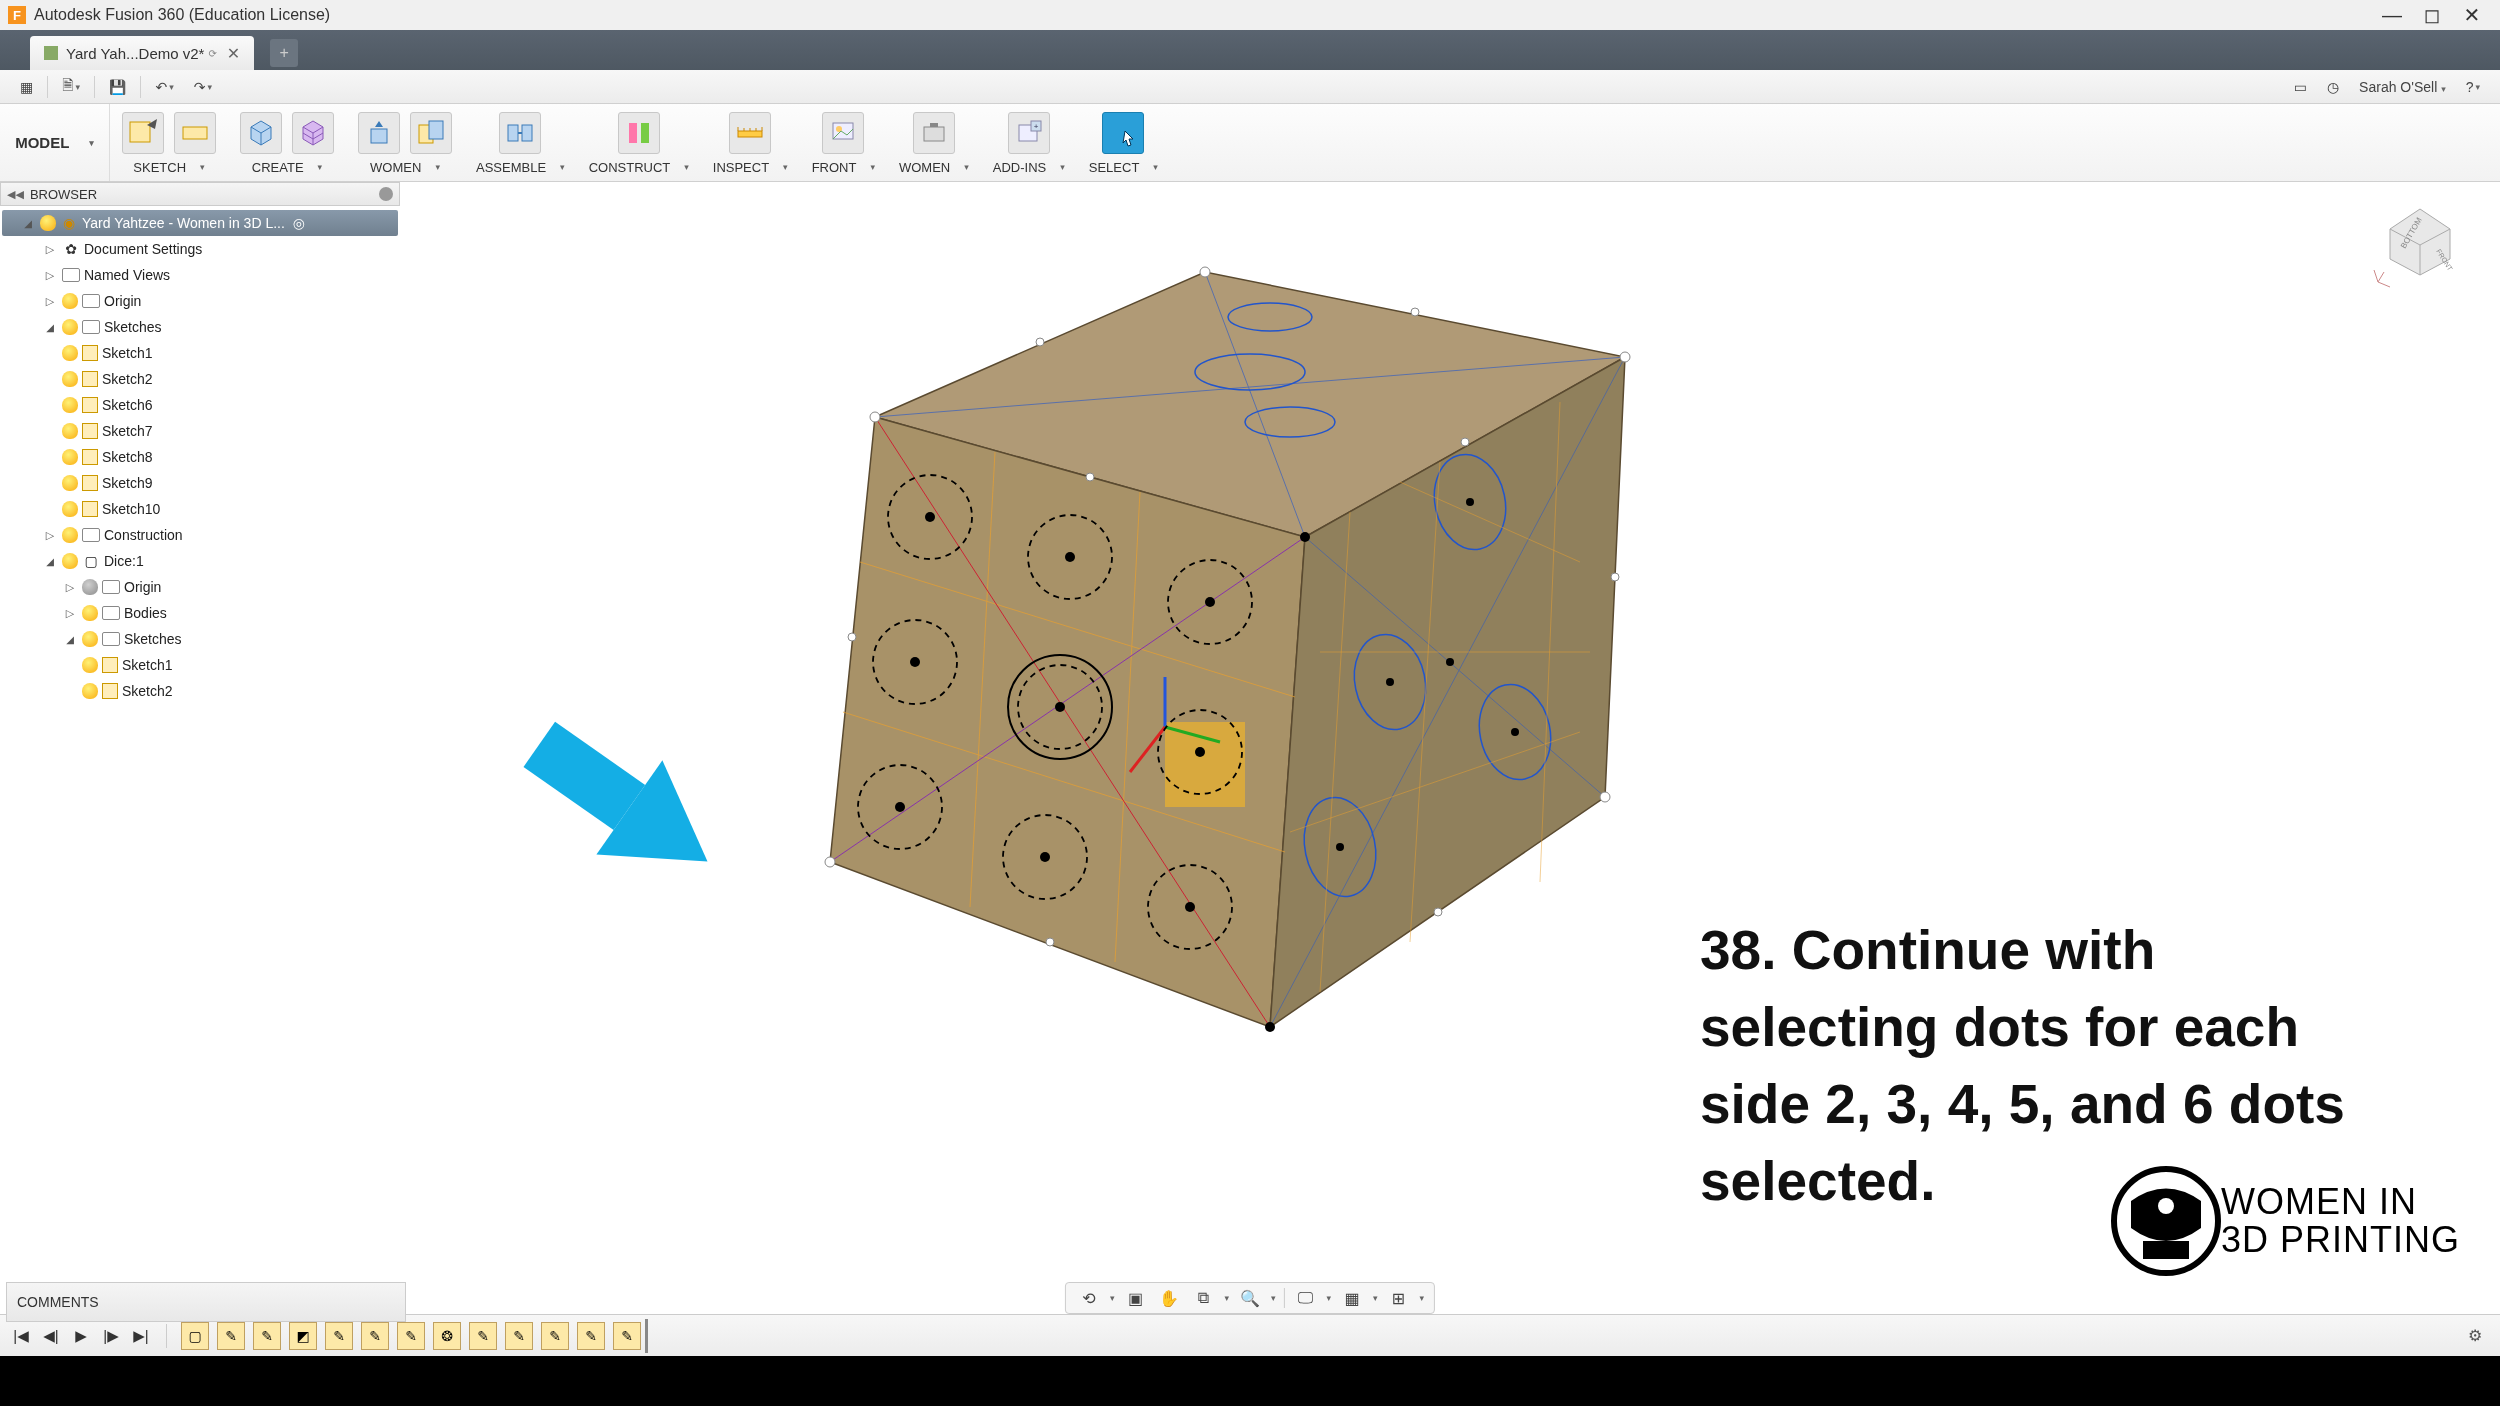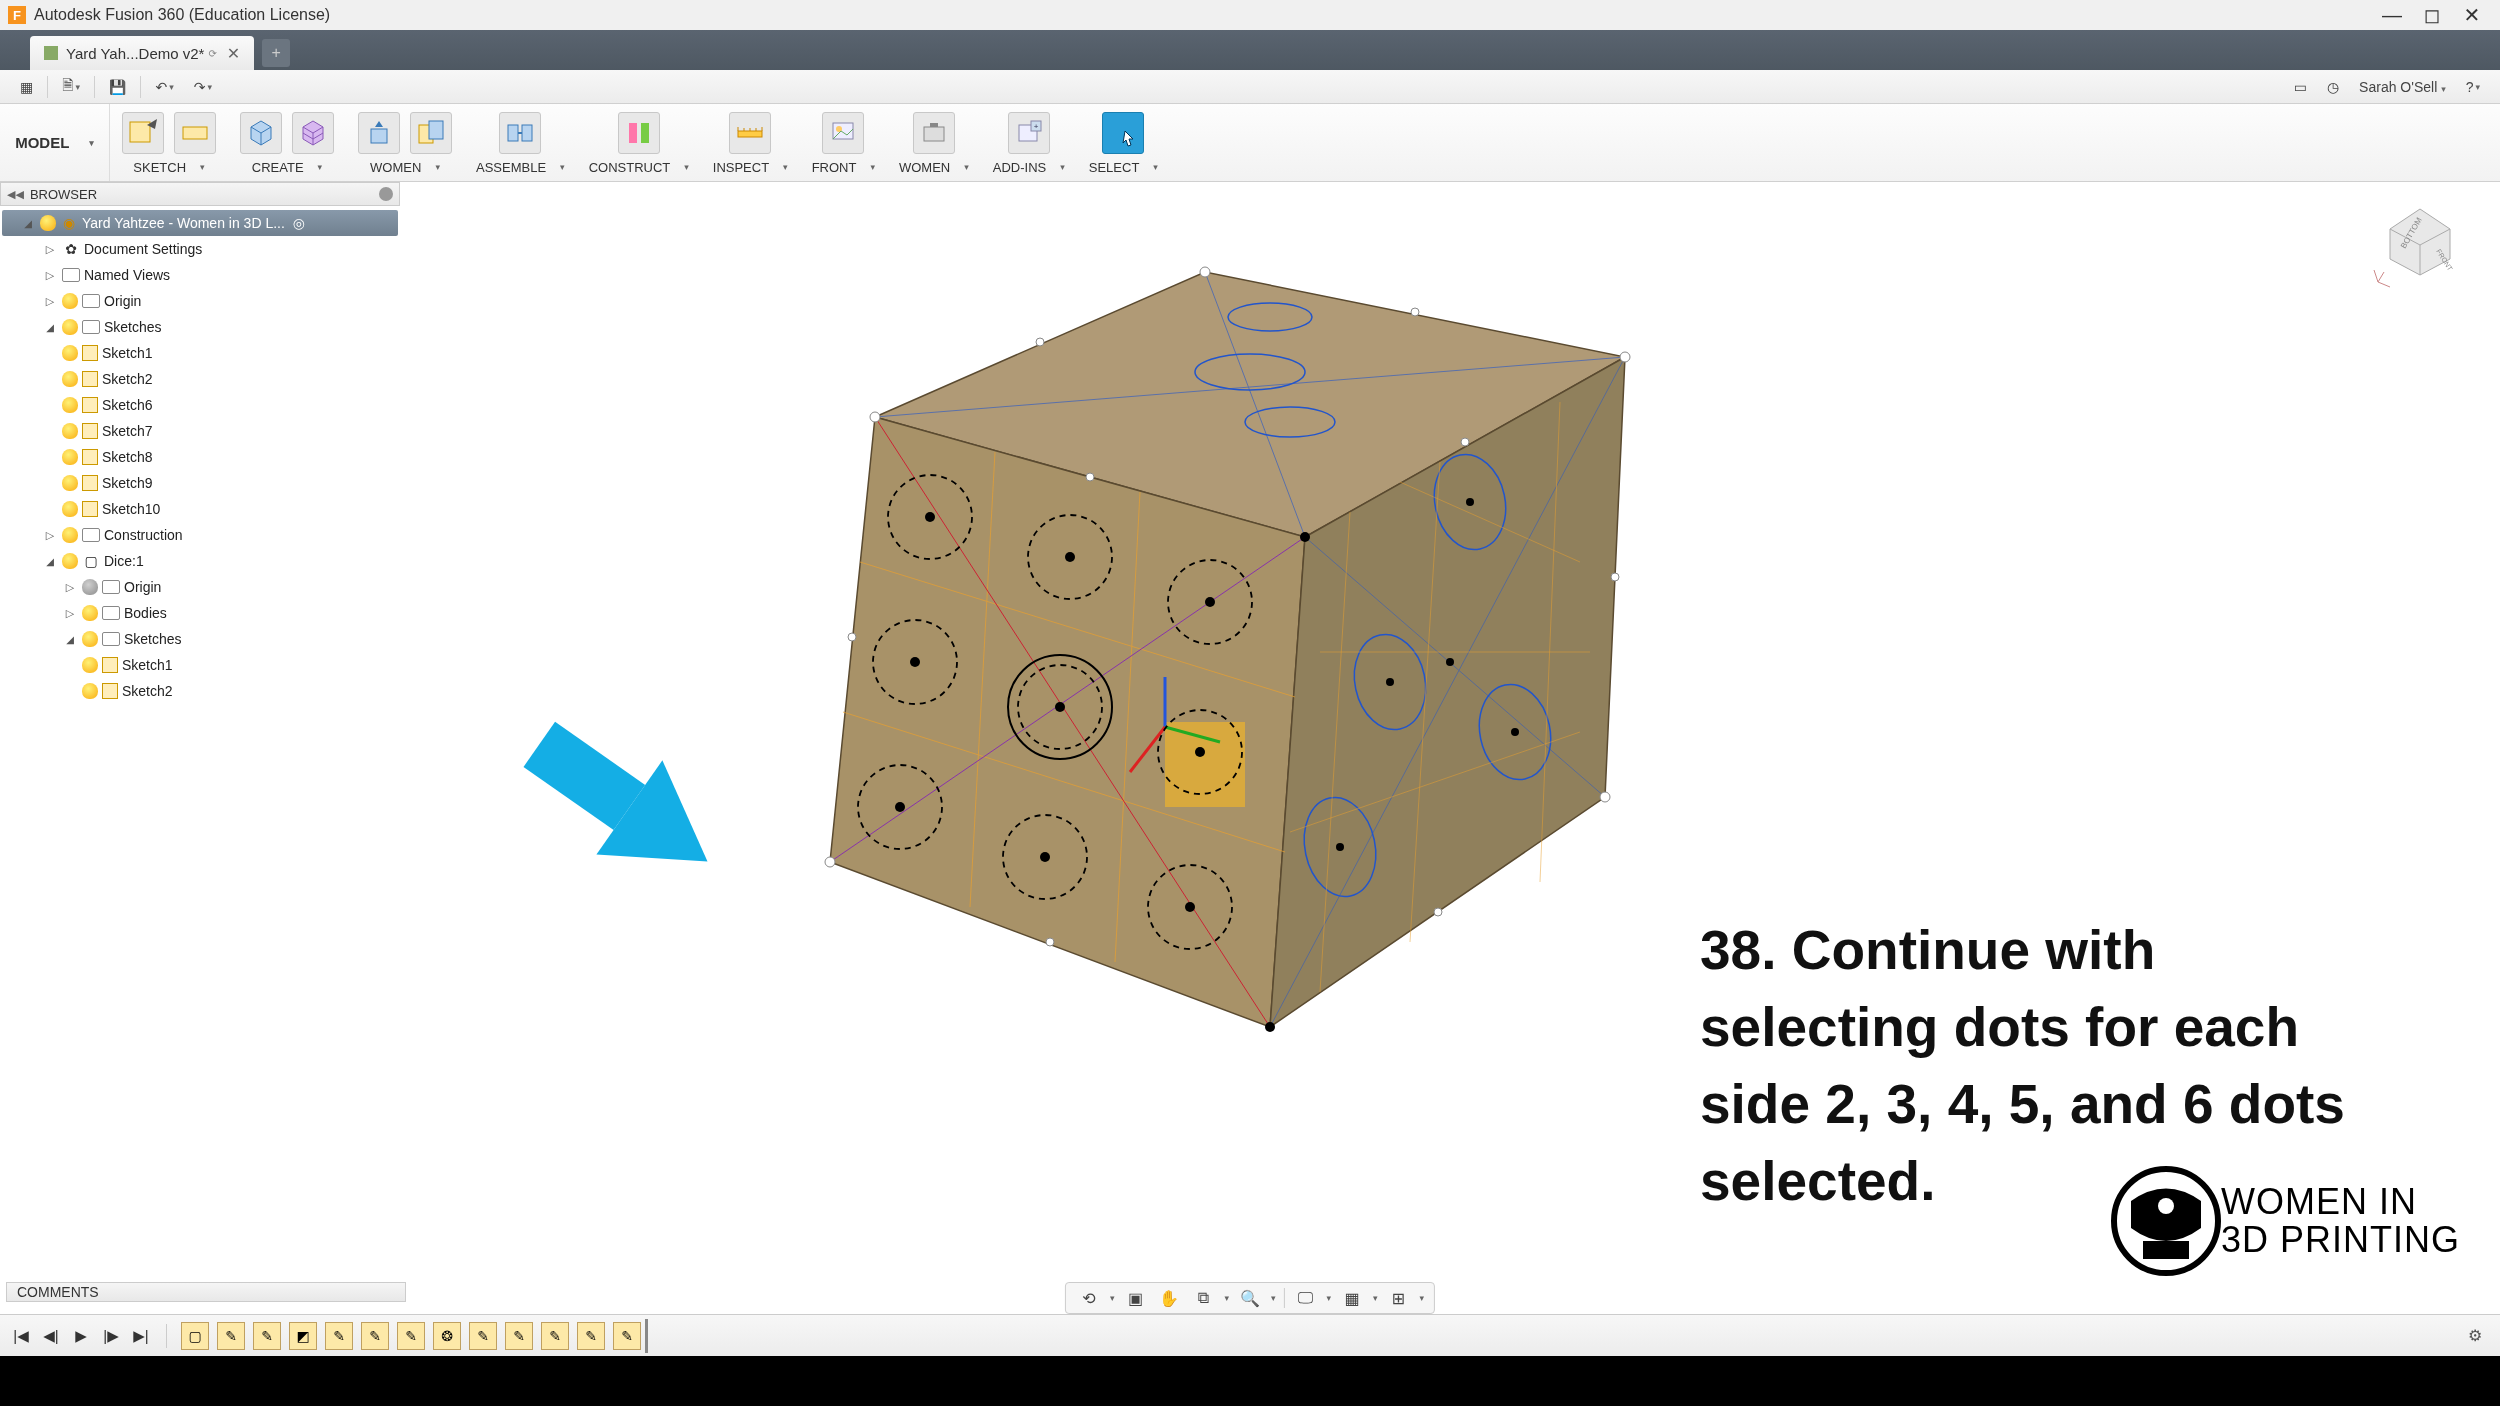--- a/index.html
+++ b/index.html
@@ -6,21 +6,21 @@
 body { width: 2500px; height: 1406px; background: #f0f0f0; overflow: hidden; position: relative; }
 
 
 .titlebar { height: 30px; background: #f0f0f0; display: flex; align-items: center; padding: 0 8px; font-size: 16px; color: #333; }
 .titlebar .app-icon { width: 18px; height: 18px; background: #f7931e; margin-right: 8px; display:flex;align-items:center;justify-content:center;color:#fff;font-weight:bold;font-size:13px; }
 .titlebar .spacer { flex: 1; }
 .titlebar .win-btn { width: 40px; text-align: center; font-size: 20px; cursor: pointer; }
 
 
 .tabbar { height: 40px; background: linear-gradient(#5a6470,#4e5862); display: flex; align-items: flex-end; padding-left: 30px; }
-.tab { background: linear-gradient(#fafafa,#eaeaea); height: 34px; padding: 0 14px; display: flex; align-items: center; font-size: 15px; color:#333; border-radius: 4px 4px 0 0; margin-right: 4px; position: relative; }
+.tab { background: linear-gradient(#fafafa,#eaeaea); height: 34px; padding: 0 14px; display: flex; align-items: center; font-size: 15px; color:#333; border-radius: 4px 4px 0 0; margin-right: 12px; position: relative; }
 .tab .tab-icon { width:14px; height:14px; background:#8a6; margin-right:8px; }
 .tab .dirty { font-size:10px; color:#888; margin-left:4px; }
 .tab .close { margin-left:10px; color:#666; cursor:pointer; font-size:16px; }
 .newtab { width:28px; height:28px; background:#6b7580; color:#ccc; display:flex;align-items:center;justify-content:center; border-radius:3px; margin-left:4px; margin-bottom:3px; cursor:pointer; }
 
 
 .quickbar { height: 34px; background: linear-gradient(#f7f7f7,#ececec); border-bottom:1px solid #d0d0d0; display:flex; align-items:center; padding:0 10px; font-size:14px; color:#444; }
 .quickbar .qbtn { padding:0 10px; cursor:pointer; display:flex; align-items:center; gap:2px; }
 .quickbar .sep { width:1px; height:22px; background:#d0d0d0; margin:0 4px; }
 .quickbar .qspacer { flex:1; }
@@ -68,21 +68,21 @@
 .big-arrow { position:absolute; left:510px; top:540px; }
 
 
 .instruction { position:absolute; left:1700px; top:730px; width:680px; font-family: 'Arial Black', Arial, sans-serif; font-weight:900; font-size:55px; line-height:1.4; color:#111; }
 
 
 .logo { position:absolute; right:40px; bottom:6px; display:flex; align-items:center; gap:0; }
 .logo-text { font-family: Arial, sans-serif; font-size:36px; line-height:1.05; letter-spacing:1px; }
 
 
-.commentsbar { height:20px; background: linear-gradient(#f5f5f5,#e8e8e8); border:1px solid #ccc; display:flex; align-items:center; padding:0 10px; font-size:14px; color:#333; position:absolute; left:6px; width:400px; }
+.commentsbar { height:40px; background: linear-gradient(#f5f5f5,#e8e8e8); border:1px solid #ccc; display:flex; align-items:center; padding:0 10px; font-size:14px; color:#333; position:absolute; left:6px; width:400px; }
 .commentsbar .bspacer{flex:1;}
 
 
 .navbar { height:32px; position:absolute; left:50%; transform:translateX(-50%); display:flex; align-items:center; gap:8px; background: rgba(245,245,245,0.9); border:1px solid #ccc; border-radius:4px; padding:0 10px; }
 .navbar .nbtn { width:26px; height:26px; display:flex; align-items:center; justify-content:center; cursor:pointer; font-size:16px; color:#444; }
 .navbar .nsep { width:1px; height:20px; background:#ccc; }
 
 
 .timeline { height:42px; background: linear-gradient(#f7f7f7,#ececec); border-top:1px solid #ccc; display:flex; align-items:center; padding:0 10px; gap:8px; }
 .timeline .tbtn { width:22px; height:22px; display:flex; align-items:center; justify-content:center; cursor:pointer; color:#333; font-size:15px; }

